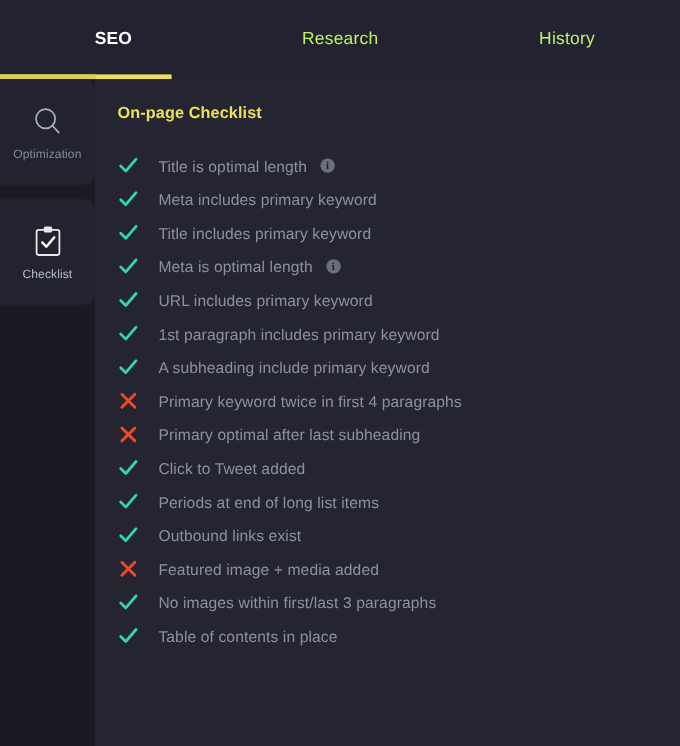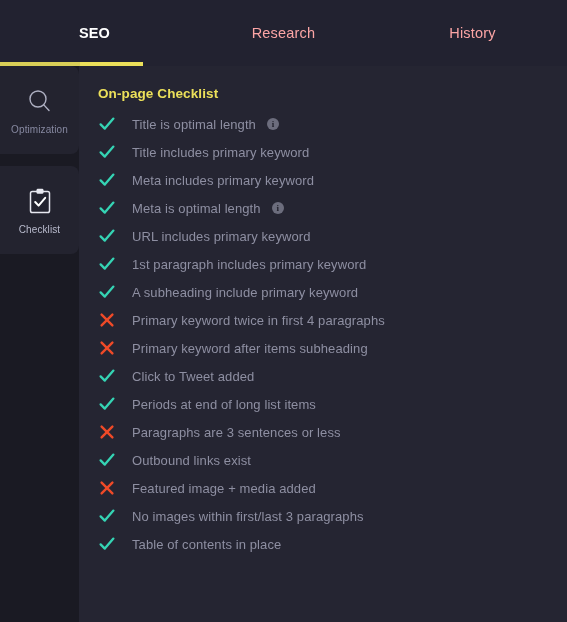--- a/index.html
+++ b/index.html
@@ -31,21 +31,21 @@
     align-items: center;
   }
   .tab {
     flex: 1 1 0;
     height: 66px;
     display: flex;
     align-items: center;
     justify-content: center;
     font-size: 14.5px;
     letter-spacing: 0.2px;
-    color: #fca5a5;
+    color: #bef264;
     cursor: pointer;
     user-select: none;
     position: relative;
   }
   .tab.active {
     color: #ffffff;
     font-weight: bold;
   }
   .tabbar-underline {
     position: absolute;
@@ -109,21 +109,21 @@
     width: 488px;
     height: 556px;
     background: #252532;
     padding: 20px 0 0 19px;
   }
   .panel-title {
     font-size: 13.5px;
     font-weight: bold;
     color: #ece05a;
     letter-spacing: 0.1px;
-    margin-bottom: 9px;
+    margin-bottom: 23px;
   }
 
   .check-list { display: block; }
 
   .check-row {
     height: 28px;
     display: flex;
     align-items: center;
   }
   .mark {
@@ -213,29 +213,29 @@
           </span>
           <span class="row-label">Title is optimal length</span>
           <span class="info-icon">i</span>
         </div>
         <div class="check-row">
           <span class="mark">
             <svg width="18" height="18" viewBox="0 0 18 18" fill="none">
               <path d="M2.6 9.4 L6.8 13.6 L15.4 3.6" stroke="#35d4b4" stroke-width="2.3" stroke-linecap="round" stroke-linejoin="round"></path>
             </svg>
           </span>
+          <span class="row-label">Meta includes primary keyword</span>
+        </div>
+        <div class="check-row">
+          <span class="mark">
+            <svg width="18" height="18" viewBox="0 0 18 18" fill="none">
+              <path d="M2.6 9.4 L6.8 13.6 L15.4 3.6" stroke="#35d4b4" stroke-width="2.3" stroke-linecap="round" stroke-linejoin="round"></path>
+            </svg>
+          </span>
           <span class="row-label">Title includes primary keyword</span>
-        </div>
-        <div class="check-row">
-          <span class="mark">
-            <svg width="18" height="18" viewBox="0 0 18 18" fill="none">
-              <path d="M2.6 9.4 L6.8 13.6 L15.4 3.6" stroke="#35d4b4" stroke-width="2.3" stroke-linecap="round" stroke-linejoin="round"></path>
-            </svg>
-          </span>
-          <span class="row-label">Meta includes primary keyword</span>
         </div>
         <div class="check-row">
           <span class="mark">
             <svg width="18" height="18" viewBox="0 0 18 18" fill="none">
               <path d="M2.6 9.4 L6.8 13.6 L15.4 3.6" stroke="#35d4b4" stroke-width="2.3" stroke-linecap="round" stroke-linejoin="round"></path>
             </svg>
           </span>
           <span class="row-label">Meta is optimal length</span>
           <span class="info-icon">i</span>
         </div>
@@ -270,45 +270,37 @@
             </svg>
           </span>
           <span class="row-label">Primary keyword twice in first 4 paragraphs</span>
         </div>
         <div class="check-row">
           <span class="mark">
             <svg width="18" height="18" viewBox="0 0 18 18" fill="none">
               <path d="M3.6 3.6 L14.4 14.4 M14.4 3.6 L3.6 14.4" stroke="#ef4a28" stroke-width="2.4" stroke-linecap="round"></path>
             </svg>
           </span>
-          <span class="row-label">Primary keyword after items subheading</span>
+          <span class="row-label">Primary optimal after last subheading</span>
         </div>
         <div class="check-row">
           <span class="mark">
             <svg width="18" height="18" viewBox="0 0 18 18" fill="none">
               <path d="M2.6 9.4 L6.8 13.6 L15.4 3.6" stroke="#35d4b4" stroke-width="2.3" stroke-linecap="round" stroke-linejoin="round"></path>
             </svg>
           </span>
           <span class="row-label">Click to Tweet added</span>
         </div>
         <div class="check-row">
           <span class="mark">
             <svg width="18" height="18" viewBox="0 0 18 18" fill="none">
               <path d="M2.6 9.4 L6.8 13.6 L15.4 3.6" stroke="#35d4b4" stroke-width="2.3" stroke-linecap="round" stroke-linejoin="round"></path>
             </svg>
           </span>
           <span class="row-label">Periods at end of long list items</span>
-        </div>
-        <div class="check-row">
-          <span class="mark">
-            <svg width="18" height="18" viewBox="0 0 18 18" fill="none">
-              <path d="M3.6 3.6 L14.4 14.4 M14.4 3.6 L3.6 14.4" stroke="#ef4a28" stroke-width="2.4" stroke-linecap="round"></path>
-            </svg>
-          </span>
-          <span class="row-label">Paragraphs are 3 sentences or less</span>
         </div>
         <div class="check-row">
           <span class="mark">
             <svg width="18" height="18" viewBox="0 0 18 18" fill="none">
               <path d="M2.6 9.4 L6.8 13.6 L15.4 3.6" stroke="#35d4b4" stroke-width="2.3" stroke-linecap="round" stroke-linejoin="round"></path>
             </svg>
           </span>
           <span class="row-label">Outbound links exist</span>
         </div>
         <div class="check-row">

